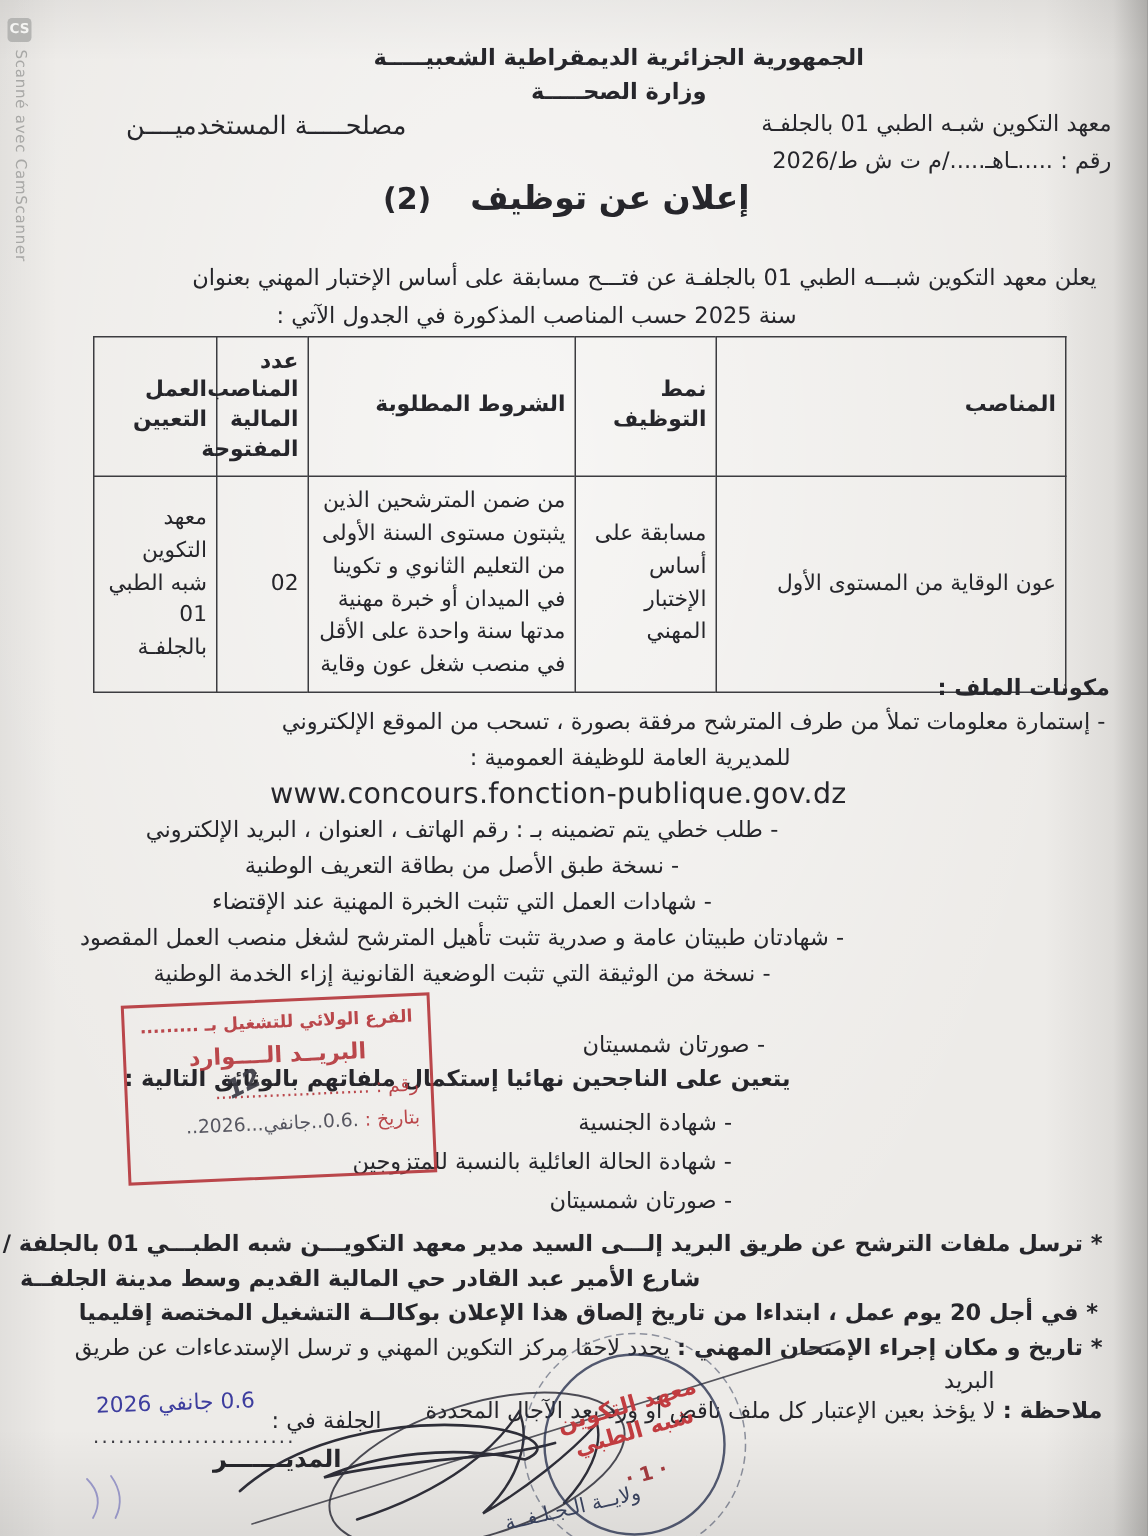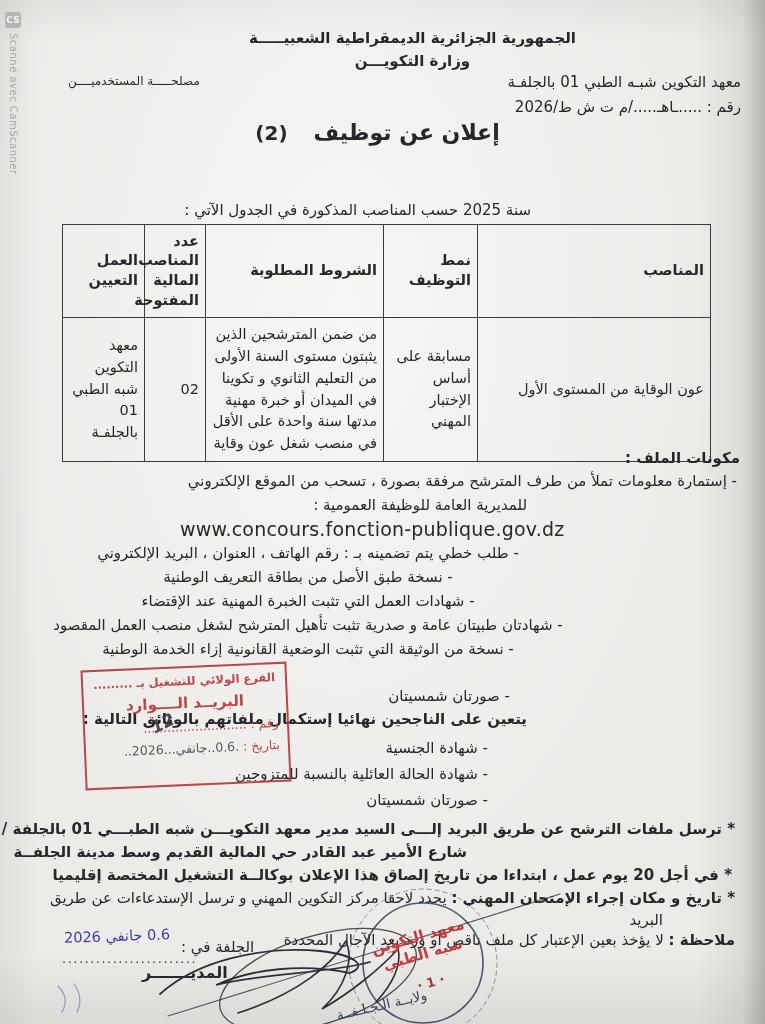--- a/index.html
+++ b/index.html
@@ -19,21 +19,21 @@
   .rtl{direction:rtl;unicode-bidi:embed;}
 
   
   .wm{left:3px;top:12px;width:20px;display:flex;flex-direction:column;align-items:center;}
   .wm-badge{width:16px;height:16px;border-radius:3px;background:#b5b5b3;color:#f4f4f2;
     font-size:9px;font-weight:bold;display:flex;align-items:center;justify-content:center;}
   .wm-txt{writing-mode:vertical-rl;font-size:10px;color:#a8a8a6;letter-spacing:.5px;margin-top:5px;}
 
   
   .hdr-center{left:90px;right:30px;top:27px;text-align:center;font-size:15px;font-weight:600;line-height:23px;}
-  .svc{left:68px;top:74px;font-size:12px;}
+  .svc{left:84px;top:74px;font-size:17px;}
   .inst{right:24px;top:70px;text-align:right;font-size:15px;line-height:25px;}
   .title{left:0;right:10px;top:120px;text-align:center;font-size:22px;font-weight:bold;}
   .title .num{margin-inline-start:26px;font-size:20px;}
 
   .intro1{right:34px;top:176px;font-size:15px;}
   .intro2{right:234px;top:201px;font-size:15px;}
 
   
   table.jobs{position:absolute;left:62px;top:224px;width:648px;border-collapse:collapse;
     direction:rtl;table-layout:fixed;font-size:14.5px;}
@@ -90,32 +90,33 @@
 
 <div class="page">
 
   <div class="abs wm">
     <div class="wm-badge">CS</div>
     <div class="wm-txt">Scanné avec CamScanner</div>
   </div>
 
   <div class="abs hdr-center rtl">
     <div>الجمهورية الجزائرية الديمقراطية الشعبيـــــة</div>
-    <div>وزارة التكويـــن</div>
+    <div>وزارة الصحـــــة</div>
   </div>
   <div class="abs svc rtl">مصلحـــــة المستخدميــــن</div>
   <div class="abs inst rtl">
     <div>معهد التكوين شبـه الطبي 01  بالجلفـة</div>
     <div>رقم : .....ـاهـ...../م ت ش ط/2026</div>
   </div>
 
   <div class="abs title rtl">
     <span>إعلان عن توظيف</span><span class="num">(2)</span>
   </div>
 
+  <div class="abs intro1 rtl">يعلن معهد التكوين شبـــه الطبي 01  بالجلفـة عن فتـــح مسابقة على أساس الإختبار المهني بعنوان</div>
   <div class="abs intro2 rtl">سنة 2025 حسب المناصب المذكورة في الجدول الآتي :</div>
 
   <table class="jobs">
     <colgroup>
         <col style="width:233px">
         <col style="width:94px">
         <col style="width:178px">
         <col style="width:61px">
         <col style="width:82px">
       </colgroup>

